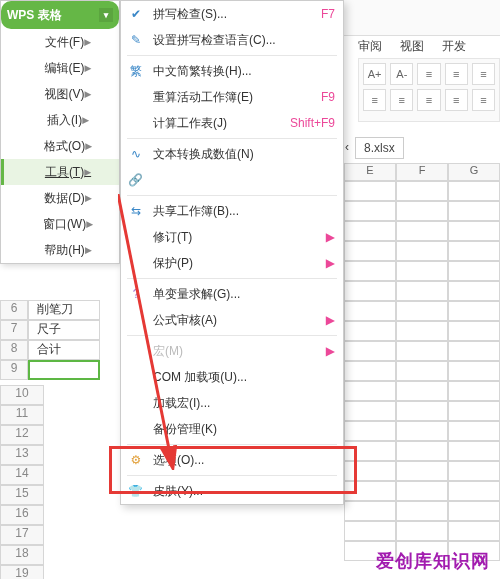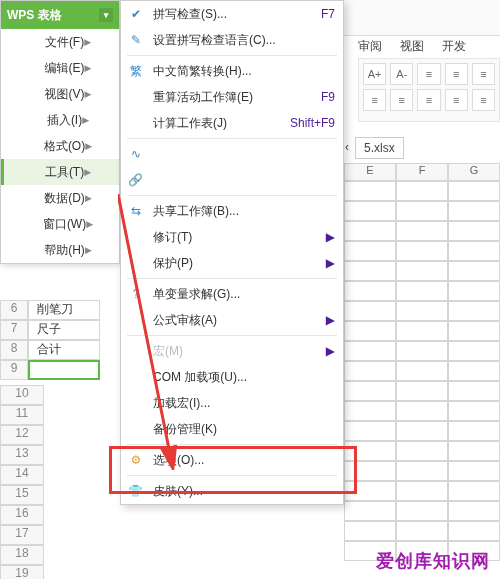--- a/index.html
+++ b/index.html
@@ -81,40 +81,42 @@
 }
 .mainmenu-header {
   background: #65b746;
   color: #fff;
   font-weight: bold;
   height: 28px;
   display: flex;
   align-items: center;
   justify-content: space-between;
   padding: 0 6px;
+  border-radius: 10px;
 }
 .mainmenu-header .drop {
   width: 14px; height: 14px;
   background: #5ba53f;
   display: inline-flex;
   align-items: center; justify-content: center;
   color: #fff; font-size: 9px;
 }
 .mainmenu-item {
   height: 26px;
   display: flex;
   align-items: center;
   justify-content: center;
   padding: 0 8px 0 24px;
   color: #333;
   position: relative;
 }
 .mainmenu-item .arrow { color: #888; font-size: 9px; }
 .mainmenu-item.selected {
   background: #e9f4e3;
+  text-decoration: underline;
 }
 .mainmenu-item.selected::after{
   content:""; position:absolute; left:0; top:0; bottom:0;
   width:3px; background:#65b746;
 }
 
 
 .sheet-left {
   position: absolute;
   top: 300px; left: 0;
@@ -161,21 +163,21 @@
   display: inline-flex;
   align-items: center; justify-content: center;
   color: #4a8fd1;
   font-size: 12px;
 }
 .subicon.orange { color: #e2a13c; }
 .subicon.purple { color: #9d6fcf; }
 .subicon.blue  { color: #3a87c7; }
 .submenu-item .shortcut {
   margin-left: auto;
-  color: #4c1d95;
+  color: #ec4899;
 }
 .submenu hr {
   border: none;
   border-top: 1px solid #e6e6e6;
   margin: 2px 6px;
 }
 
 
 .redbox {
   position: absolute;
@@ -262,21 +264,21 @@
     <div class="toolbar-cell">≡</div>
     <div class="toolbar-cell">≡</div>
     <div class="toolbar-cell">≡</div>
     <div class="toolbar-cell">≡</div>
     <div class="toolbar-cell">≡</div>
   </div>
 </div>
 
 <div class="filetab arrow">‹</div>
 <div class="filetab">
-  <span>5.xlsx</span>
+  <span>8.xlsx</span>
 </div>
 
 <div class="grid">
   <div class="colheads">
     <div class="ch">E</div>
     <div class="ch">F</div>
     <div class="ch">G</div>
   </div>
   <div class="rows" id="grid-rows">
       <div class="gr">
@@ -475,20 +477,21 @@
       <span class="shortcut">F9</span>
     </div>
     <div class="submenu-item">
       <span class="subicon "></span>
       <span>计算工作表(J)</span>
       <span class="shortcut">Shift+F9</span>
     </div>
     <hr>
     <div class="submenu-item">
       <span class="subicon blue">∿</span>
+      <span>文本转换成数值(N)</span>
     </div>
     <div class="submenu-item">
       <span class="subicon blue">🔗</span>
     </div>
     <hr>
     <div class="submenu-item">
       <span class="subicon blue">⇆</span>
       <span>共享工作簿(B)...</span>
     </div>
     <div class="submenu-item">

